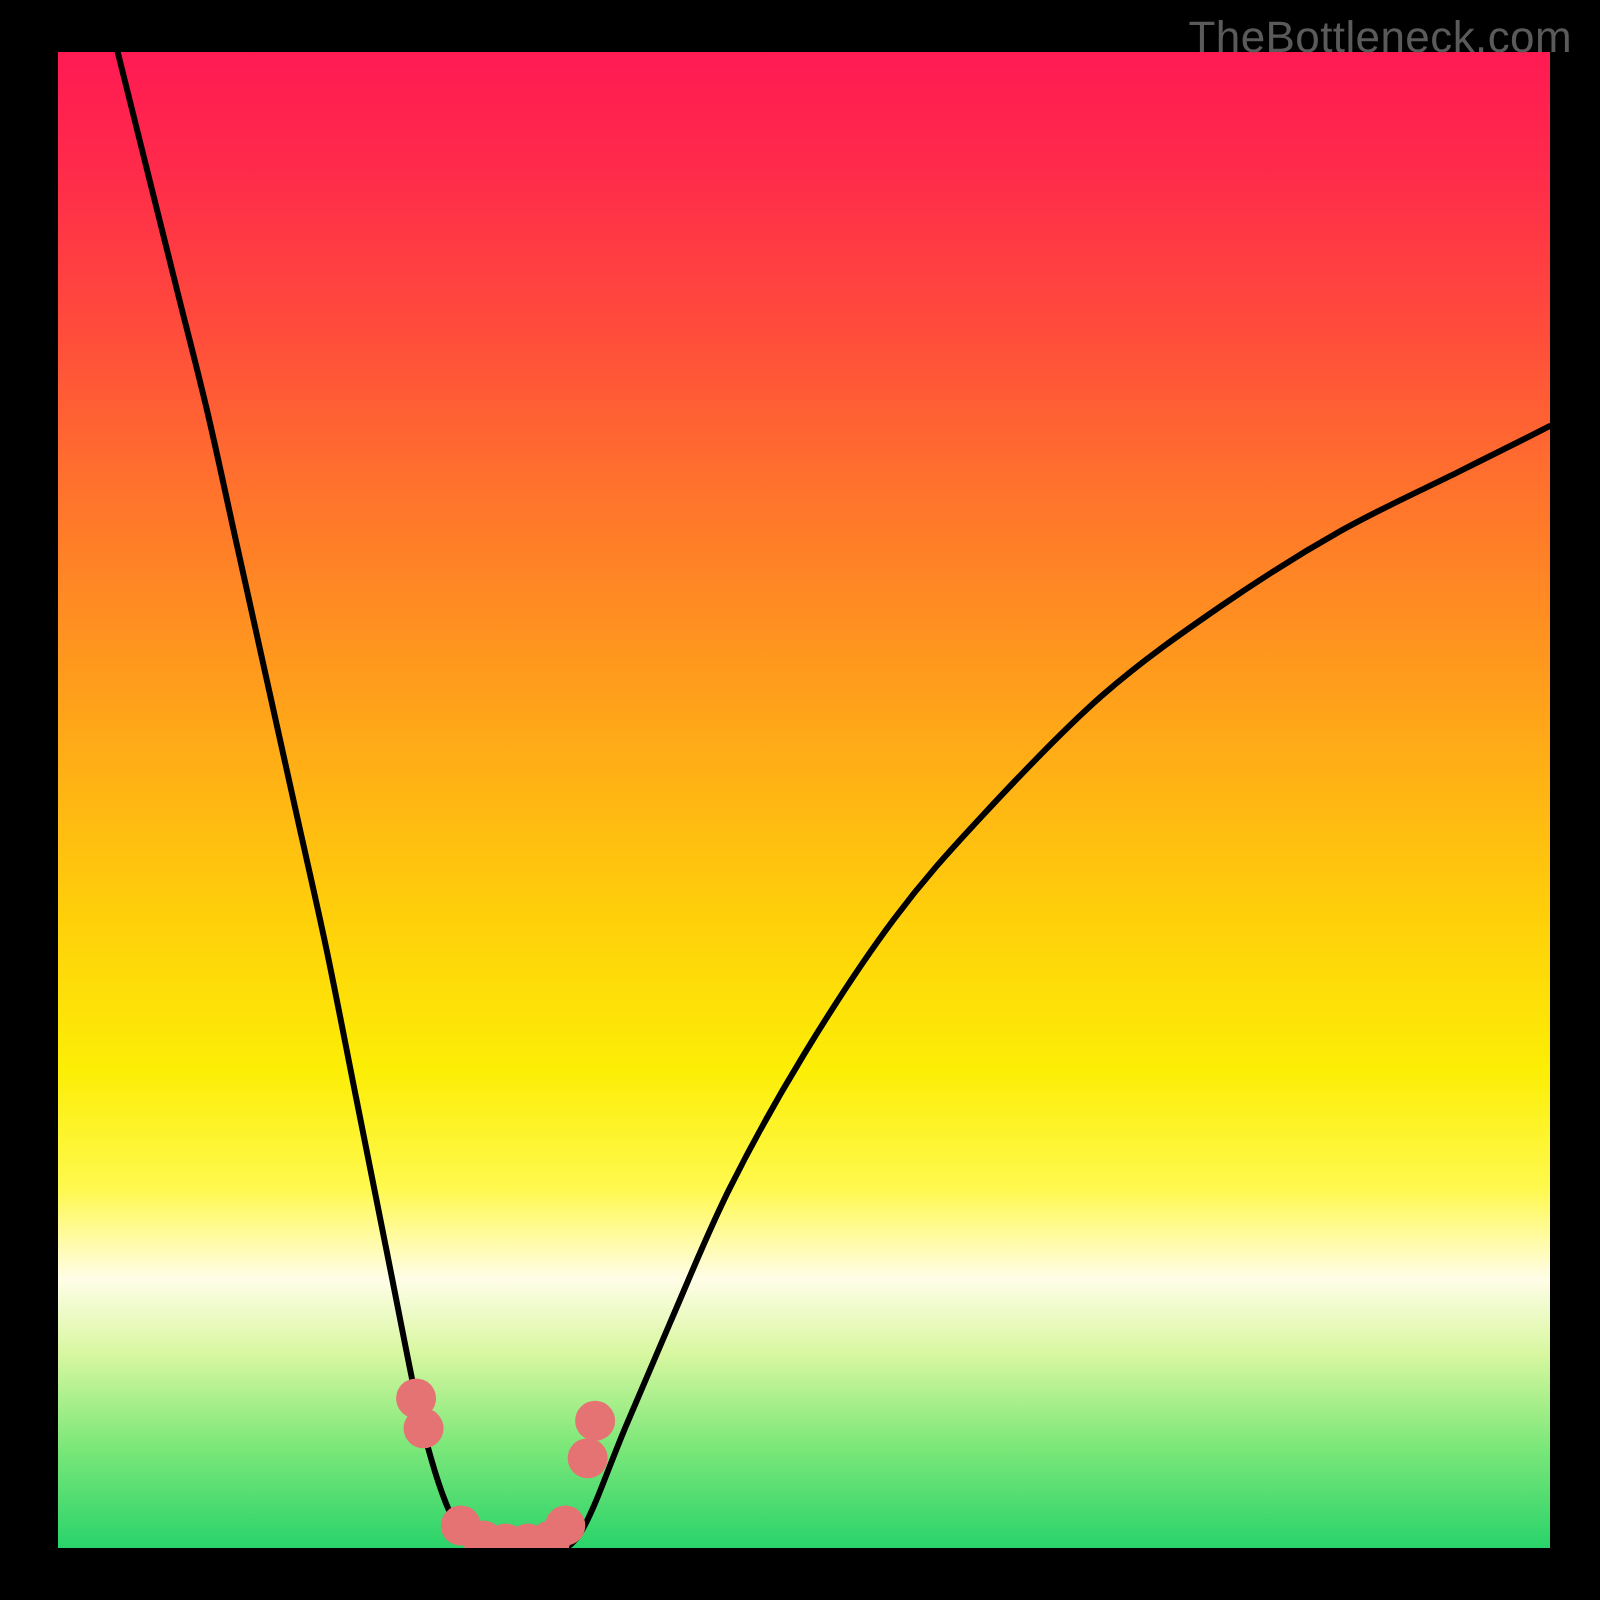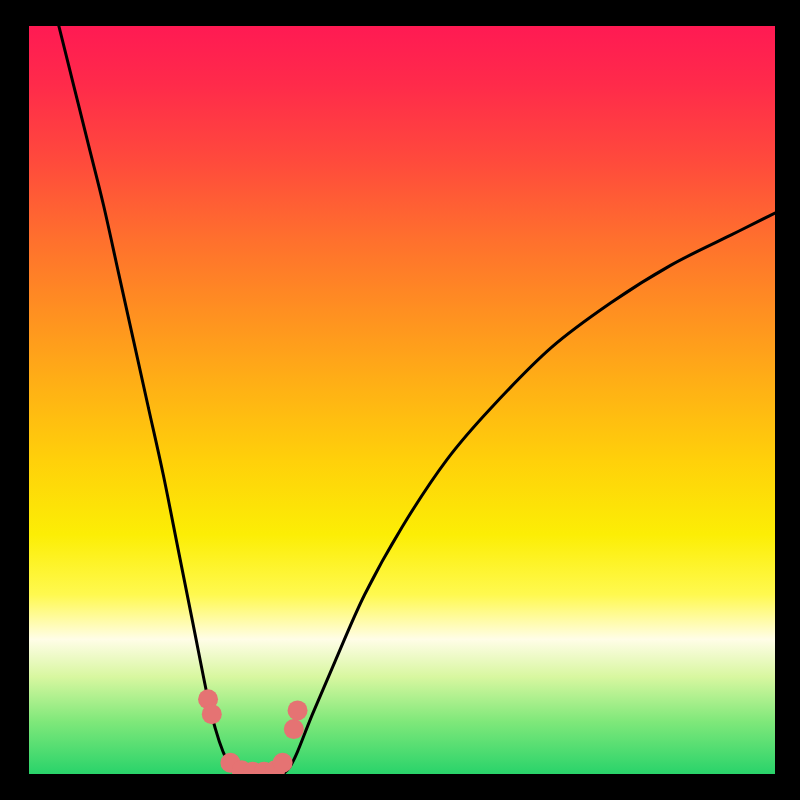--- a/index.html
+++ b/index.html
@@ -74,13 +74,14 @@
           <circle cx="212.60999999999999" cy="744.26" r="10" fill="#e57373"></circle>
           <circle cx="223.79999999999998" cy="745.756" r="10" fill="#e57373"></circle>
           <circle cx="234.99" cy="745.756" r="10" fill="#e57373"></circle>
           <circle cx="246.18" cy="744.26" r="10" fill="#e57373"></circle>
           <circle cx="253.64000000000001" cy="736.78" r="10" fill="#e57373"></circle>
           <circle cx="264.83" cy="703.12" r="10" fill="#e57373"></circle>
           <circle cx="268.56" cy="684.42" r="10" fill="#e57373"></circle>
         </g>
     </svg>
   </div>
+  <div class="watermark">TheBottleneck.com</div>
 </div>
 
 </body></html>

